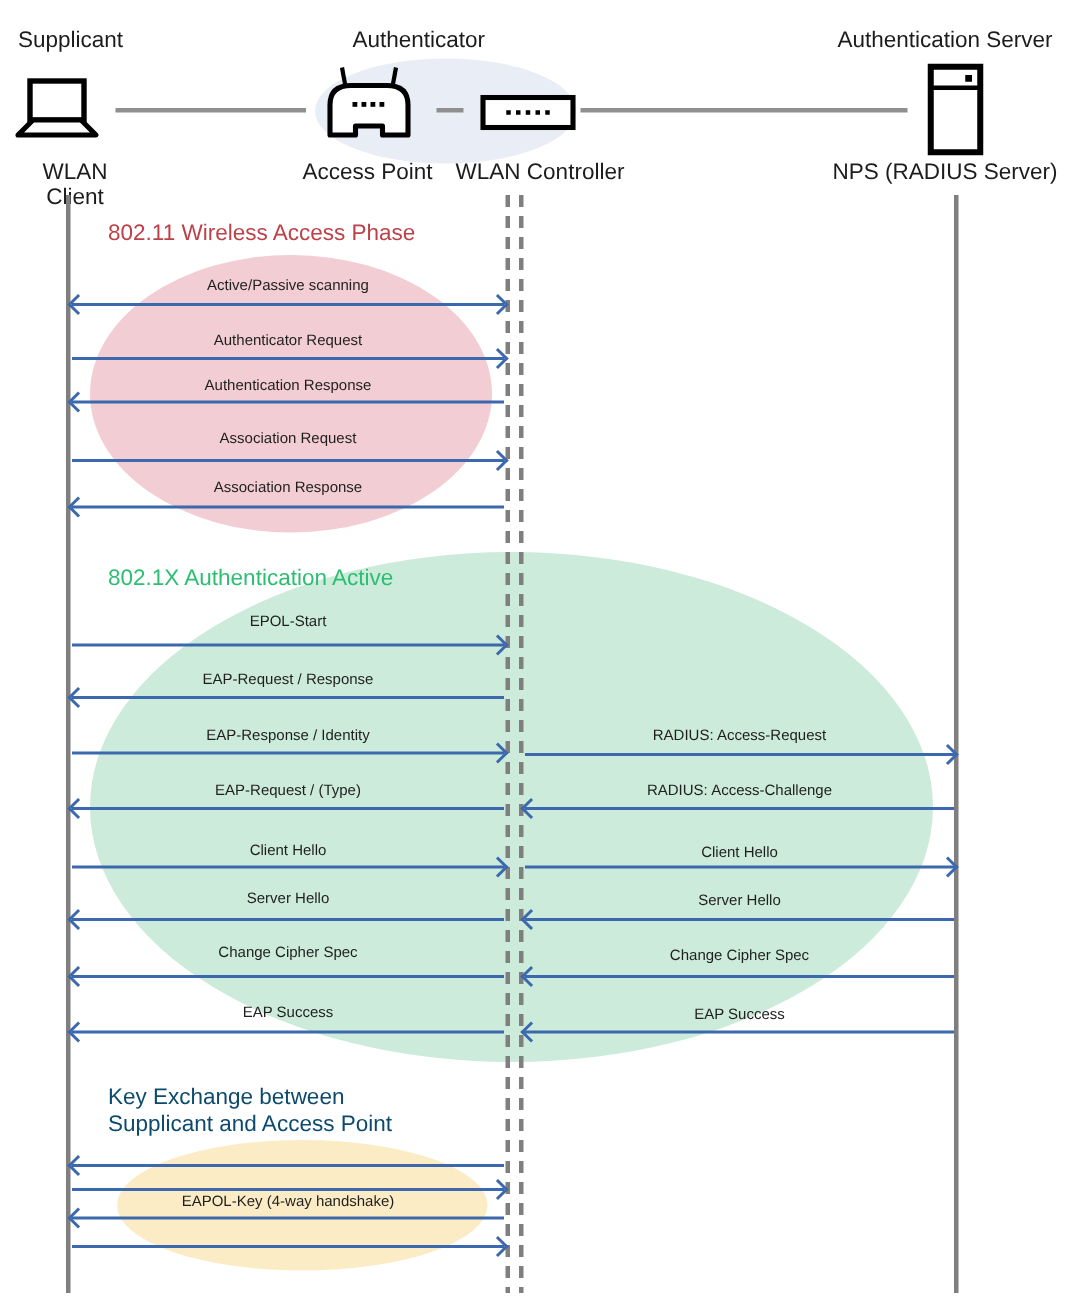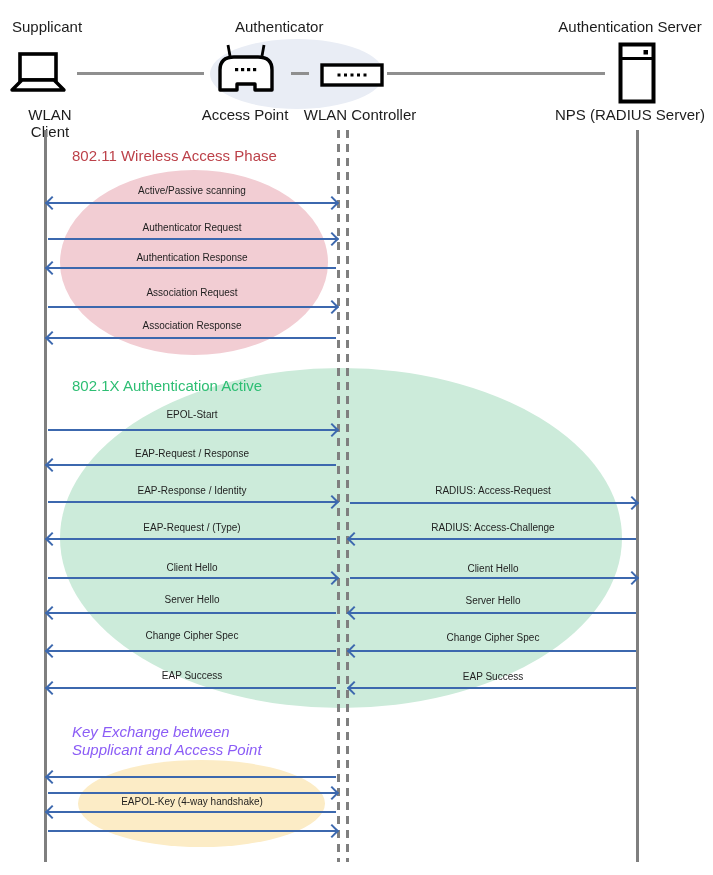--- a/index.html
+++ b/index.html
@@ -22,21 +22,21 @@
 
   
   .hlabel { position:absolute; top:18px; font-size:15px; color:#1c1c1c; }
   .dlabel { position:absolute; top:106px; font-size:15px; color:#1c1c1c; text-align:center; }
   .conn { position:absolute; top:72px; height:3px; background:#8F8F8F; }
 
   
   .ptitle { position:absolute; left:48px; width:288px; text-align:left; font-size:15px;margin-left:24px; }
   .t1 { color:#BC4149; }
   .t2 { color:#2DBE73; }
-  .t3 { color:#8b5cf6;font-style:italic; }
+  .t3 { color:#0c4a6e; }
 
   
   .lbl { position:absolute; font-size:10px; line-height:17px; text-align:center; color:#1f1f1f; white-space:nowrap; }
   .ls { left:48px;  width:288px; }
   .rs { left:350px; width:286px; }
 
   
   .arr { position:absolute; height:2px; background:#3C68AE; }
   .arr.ls { left:48px;  width:288px; }
   .arr.rs { left:350px; width:286px; }

